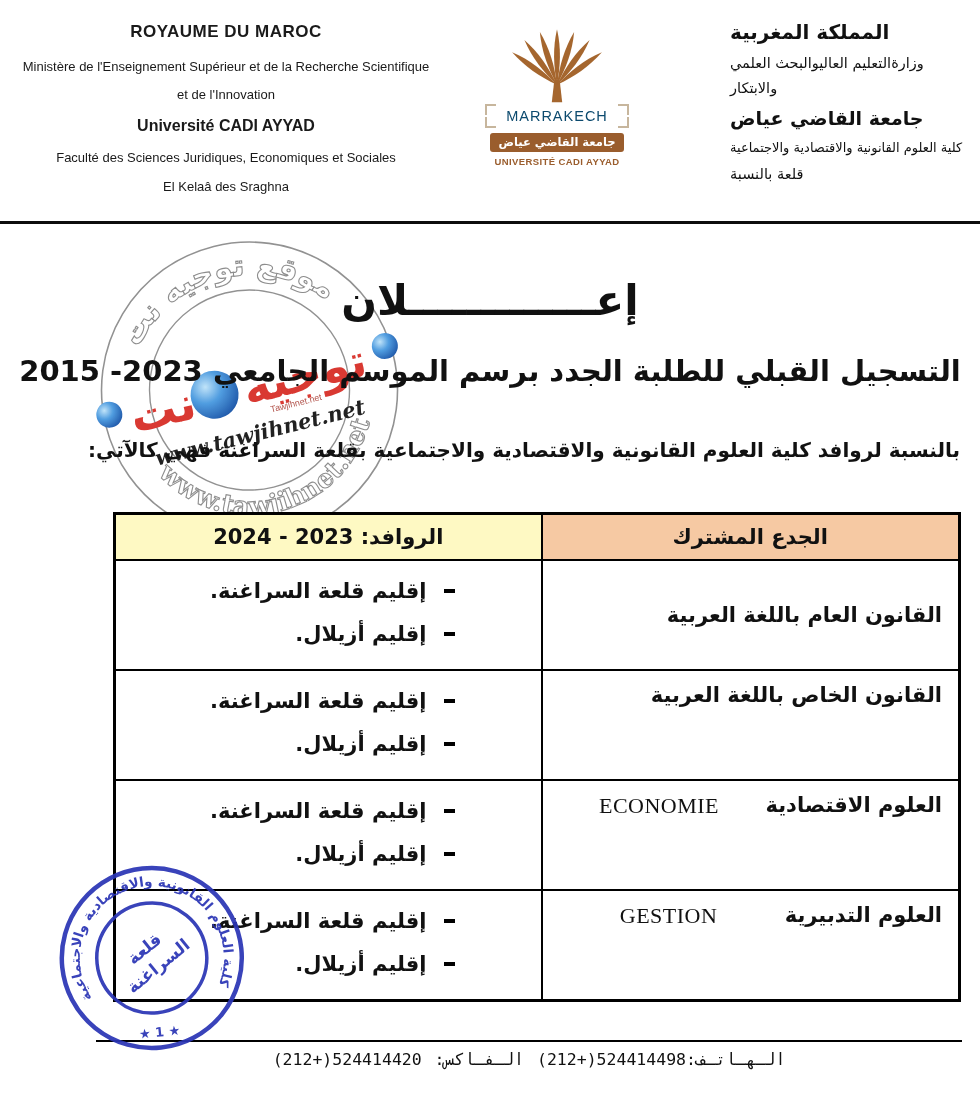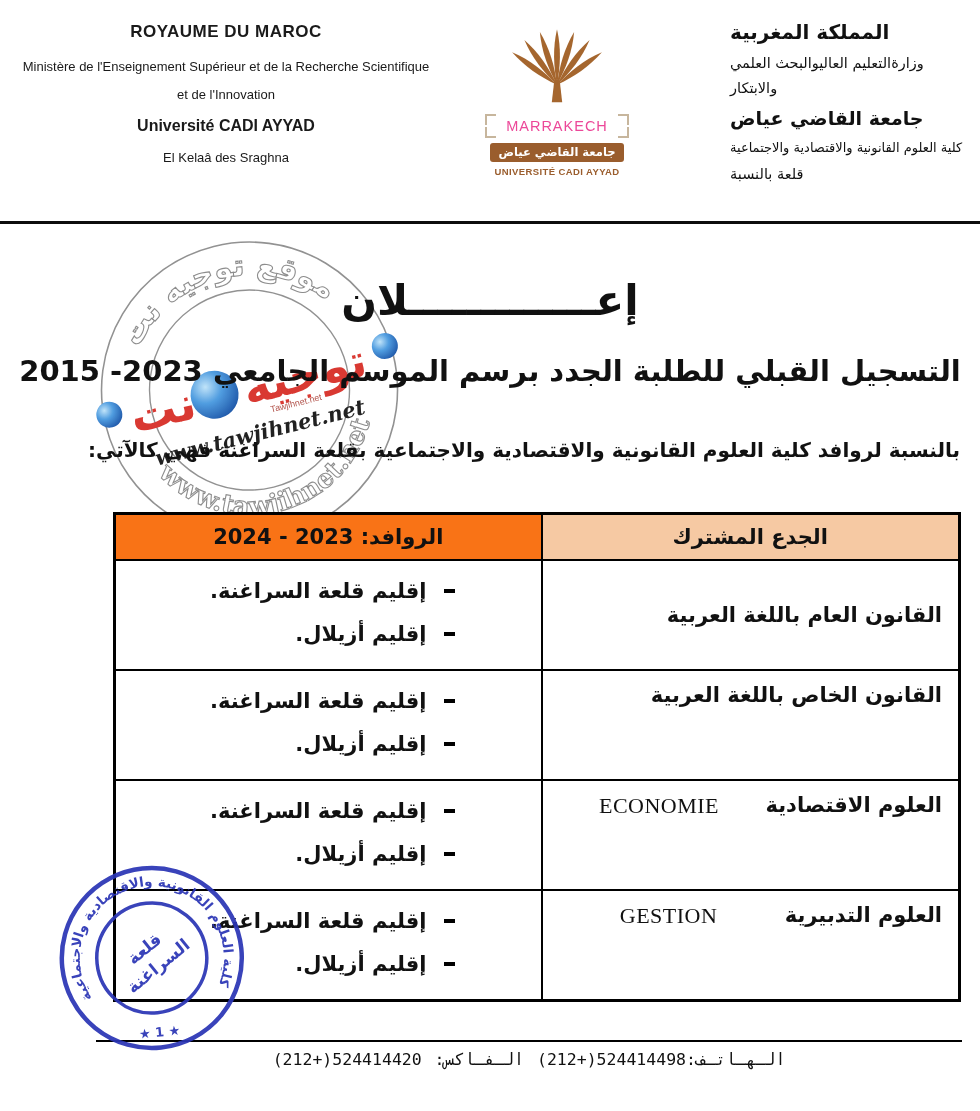--- a/index.html
+++ b/index.html
@@ -19,21 +19,21 @@
   .hdr-right{position:absolute;right:6px;top:20px;width:244px;text-align:left;direction:rtl;z-index:2;}
   .hdr-right .r1{font-size:20px;font-weight:bold;margin-bottom:11px;}
   .hdr-right .r2{font-size:14.5px;margin-bottom:9px;}
   .hdr-right .r3{font-size:14.5px;margin-bottom:11px;}
   .hdr-right .r4{font-size:19px;font-weight:bold;margin-bottom:11px;}
   .hdr-right .r5{font-size:13px;margin-bottom:11px;}
   .hdr-right .r6{font-size:14.5px;}
 
   .logo{position:absolute;left:487px;top:24px;width:140px;display:flex;flex-direction:column;
         align-items:center;z-index:2;}
-  .mk-wrap{position:relative;padding:2px 19px;color:#ec4899;font-size:14.5px;letter-spacing:1px;margin-top:12px;
+  .mk-wrap{position:relative;padding:2px 19px;color:#0c4a6e;font-size:14.5px;letter-spacing:1px;margin-top:2px;
            font-family:"Liberation Sans",sans-serif;}
   .mk-wrap i{position:absolute;width:9px;height:9px;border:0 solid #C7B69D;}
   .mk-wrap .tl{top:-2px;left:-2px;border-top-width:2px;border-left-width:2px}
   .mk-wrap .tr{top:-2px;right:-2px;border-top-width:2px;border-right-width:2px}
   .mk-wrap .bl{bottom:-2px;left:-2px;border-bottom-width:2px;border-left-width:2px}
   .mk-wrap .br{bottom:-2px;right:-2px;border-bottom-width:2px;border-right-width:2px}
   .logo-pill{margin-top:7px;background:#9A5D2D;border-radius:3px;color:#fff;font-size:11.5px;
              font-weight:bold;padding:2px 8px 3px;direction:rtl;white-space:nowrap;}
   .logo-fr{margin-top:4px;color:#9A5D2D;font-weight:bold;font-size:9.5px;letter-spacing:.4px;
            font-family:"Liberation Sans",sans-serif;white-space:nowrap;}
@@ -87,20 +87,21 @@
 </head>
 <body>
 
 <div id="page">
 
   <div class="hdr-left">
     <div class="l1">ROYAUME DU MAROC</div>
     <div class="l2">Ministère de l'Enseignement Supérieur et de la Recherche Scientifique</div>
     <div class="l3">et de l'Innovation</div>
     <div class="l4">Université CADI AYYAD</div>
+    <div class="l5">Faculté des Sciences Juridiques, Economiques et Sociales</div>
     <div class="l6">El Kelaâ des Sraghna</div>
   </div>
 
   <div class="logo">
     <svg width="104" height="80" viewBox="0 0 120 92">
       <g fill="#A5662E">
         <path d="M54,90 L66,90 L63,64 L57,64 Z"></path>
         <g>
           <path transform="rotate(-54 60 70)" d="M60,70 C56,48 55,28 60,6 C65,28 64,48 60,70 Z"></path>
           <path transform="rotate(-36 60 70)" d="M60,70 C56,48 55,28 60,6 C65,28 64,48 60,70 Z"></path>
@@ -166,21 +167,21 @@
   <div class="a-intro">بالنسبة لروافد كلية العلوم القانونية والاقتصادية والاجتماعية بقلعة السراغنة فهي كالآتي:</div>
 
   <table class="doc-table">
     <colgroup>
         <col class="col-track">
         <col class="col-feed">
       </colgroup>
     <tbody>
       <tr>
         <td class="th-cell" style="background:#F6C9A3">الجدع المشترك</td>
-        <td class="th-cell" style="background:#f97316">الروافد:  2023 - 2024</td>
+        <td class="th-cell" style="background:#fef9c3">الروافد:  2023 - 2024</td>
       </tr>
 
       <tr class="row-mid">
         <td class="cell-track">
           <div class="track">
             <span>القانون العام باللغة العربية</span>
             <span class="latin"></span>
           </div>
         </td>
         <td class="cell-feeders">

